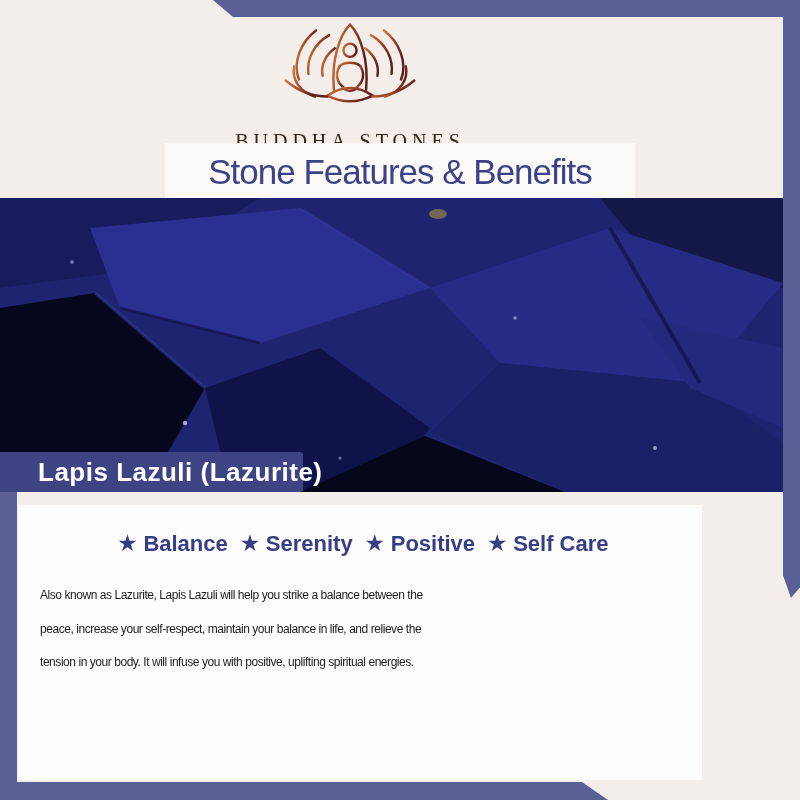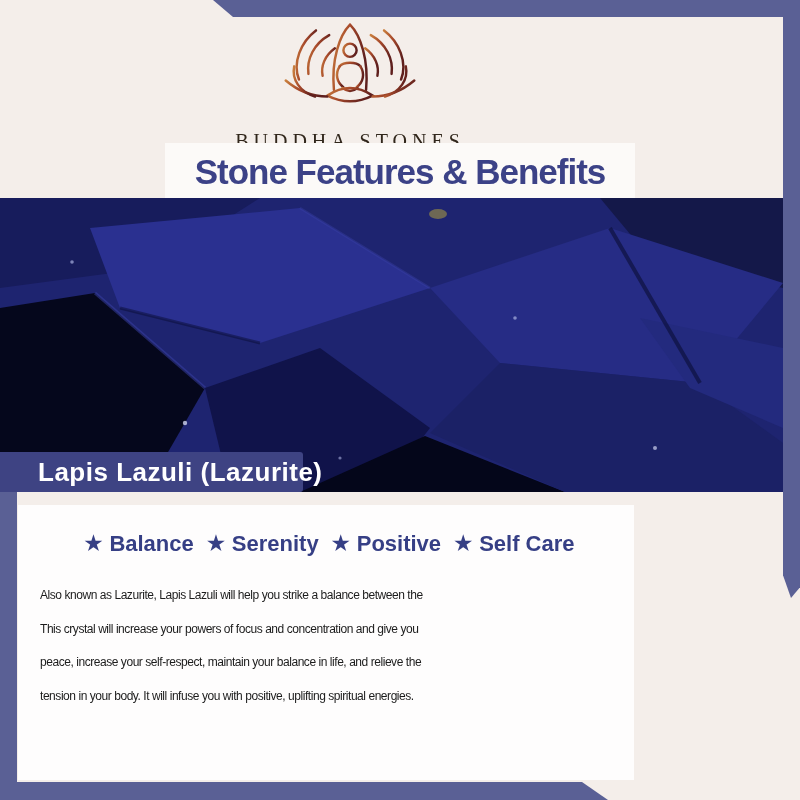--- a/index.html
+++ b/index.html
@@ -27,36 +27,36 @@
   .brand-name{
     margin-top:2px;font-family:"Liberation Serif", serif;font-size:20px;
     letter-spacing:5px;color:#30261b;
   }
   
   .header-band{
     position:absolute;left:165px;top:143px;width:470px;height:57px;
     background:#fcfaf8;display:flex;align-items:center;justify-content:center;
   }
   .header-title{
-    font-size:35px;font-weight:bold;color:#3c4287;letter-spacing:-1px;white-space:nowrap;
+    font-size:35px;font-weight:normal;color:#3c4287;letter-spacing:-1px;white-space:nowrap;
   }
   
   .photo{position:absolute;left:0;top:198px;width:783px;height:294px;background:#1e2470;overflow:hidden;}
   
   .stone-banner{
     position:absolute;left:0;top:452px;width:303px;height:40px;background:#3e4383;
     border-radius:0 3px 3px 0;display:flex;align-items:center;
   }
   .stone-banner-label{
     color:#ffffff;font-weight:bold;font-size:26px;letter-spacing:.5px;
     padding-left:38px;white-space:nowrap;
   }
   
   .card{
-    position:absolute;left:18px;top:505px;width:616px;height:275px;background:#fefdfd;
+    position:absolute;left:18px;top:505px;width:684px;height:275px;background:#fefdfd;
   }
   .benefits-row{
     margin-top:26px;text-align:center;font-weight:bold;font-size:22px;color:#363f85;
     white-space:nowrap;
   }
   .benefits-row .star{font-size:20px;margin:0 7px;position:relative;top:-1px;}
   .desc{
     margin-top:22px;padding-left:22px;
   }
   .desc-line{
@@ -149,17 +149,16 @@
 
 <div class="card">
   <div class="benefits-row">
     <span class="star">★</span><span>Balance</span>
     <span class="star">★</span><span>Serenity</span>
     <span class="star">★</span><span>Positive</span>
     <span class="star">★</span><span>Self Care</span>
   </div>
   <div class="desc">
     <div class="desc-line">Also known as Lazurite, Lapis Lazuli will help you strike a balance between the</div>
-    <div class="desc-line">This crystal will increase your powers of focus and concentration and give you</div>
     <div class="desc-line">peace, increase your self-respect, maintain your balance in life, and relieve the</div>
     <div class="desc-line">tension in your body. It will infuse you with positive, uplifting spiritual energies.</div>
   </div>
 </div>
 
 </body></html>

